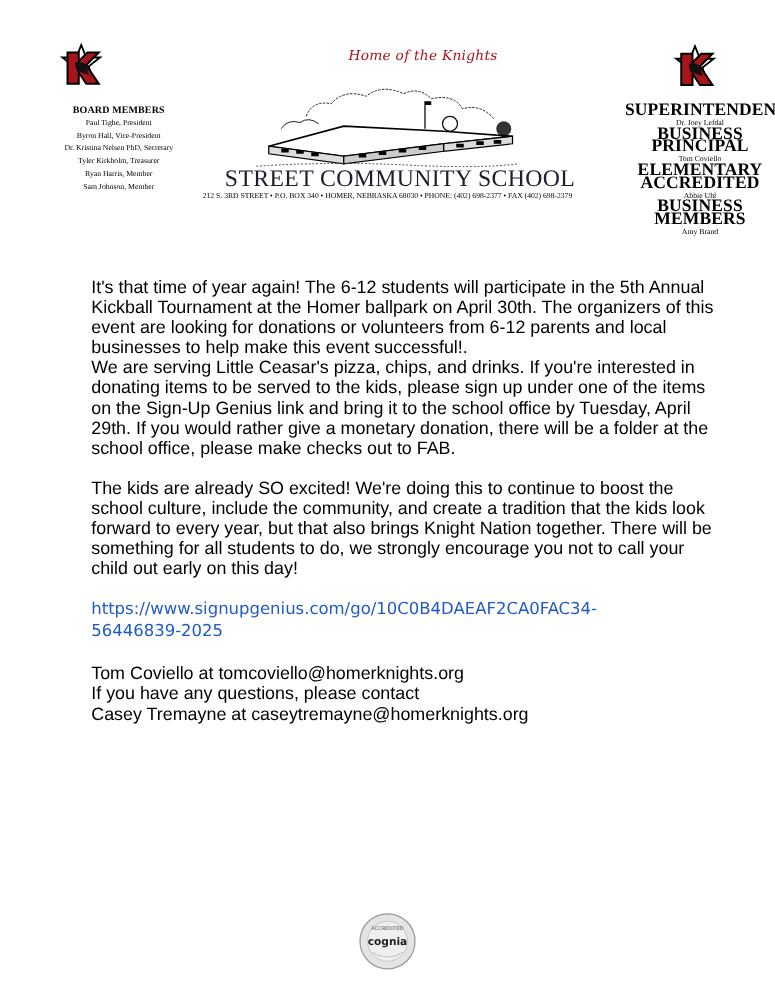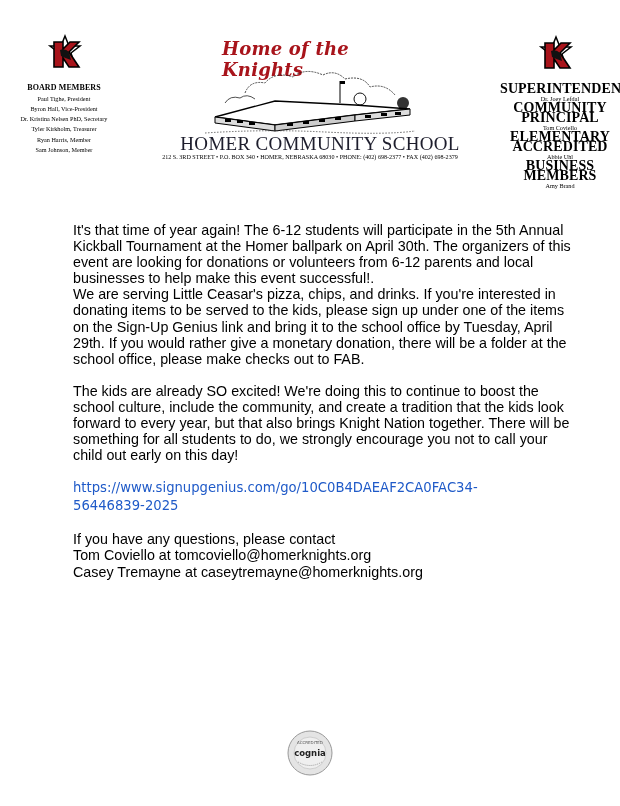--- a/index.html
+++ b/index.html
@@ -2,28 +2,28 @@
 <html><head>
 <meta charset="utf-8">
 <style>
   html, body { margin: 0; padding: 0; background: #ffffff; }
   body { width: 620px; height: 806px; position: relative; overflow: hidden; font-family: "Liberation Sans", sans-serif; color: #000; }
   .serif { font-family: "Liberation Serif", "DejaVu Serif", serif; }
   .logo { position: absolute; width: 36px; height: 36px; }
   .logo-left { left: 47px; top: 34px; }
   .logo-right { left: 538px; top: 35px; }
   .col { position: absolute; text-align: center; line-height: 10.5px; }
-  .col-left { left: 0px; top: 83px; width: 128px; }
+  .col-left { left: 0px; top: 83px; width: 128px; padding-left: 31px; }
   .col-right { left: 500px; top: 84px; width: 120px; }
   .col .head { font-weight: bold; font-size: 8px; letter-spacing: 0.1px; }
   .col .name { font-size: 6.2px; }
   .col-left .name { line-height: 10.3px; }
   .col-right .head { line-height: 10px; font-size: 14px; }
   .col-right .name { line-height: 9px; }
-  .tagline { position: absolute; left: 222px; top: 38px; width: 176px; text-align: left; color: #a8141b; font-family: "DejaVu Serif", serif; font-style: italic; font-weight: bold; font-size: 18px; letter-spacing: 0.2px; }
+  .tagline { position: absolute; left: 222px; top: 38px; width: 176px; text-align: right; color: #a8141b; font-family: "DejaVu Serif", serif; font-style: italic; font-weight: normal; font-size: 11px; letter-spacing: 0.2px; }
   .building { position: absolute; left: 205px; top: 65px; width: 210px; height: 70px; }
   .school-name { position: absolute; left: 170px; top: 133px; width: 300px; text-align: center; color: #1d1d2c; font-size: 19px; letter-spacing: 0.3px; white-space: nowrap; }
   .address { position: absolute; left: 120px; top: 154px; width: 380px; text-align: center; font-size: 6.1px; white-space: nowrap; }
   .letter { position: absolute; left: 73px; top: 206px; width: 500px; font-size: 14.3px; line-height: 16.1px; }
   .letter p { margin: 0; }
   .letter .gap { height: 16px; }
   .link { color: #1f5ac8; font-family: "DejaVu Sans", sans-serif; font-size: 13.2px; line-height: 18px; display: block; width: 440px; }
   .badge { position: absolute; left: 286px; top: 729px; width: 48px; height: 48px; }
 </style>
 </head>
@@ -51,21 +51,21 @@
   <div class="name">Byron Hall, Vice-President</div>
   <div class="name">Dr. Kristina Nelsen PhD, Secretary</div>
   <div class="name">Tyler Kirkholm, Treasurer</div>
   <div class="name">Ryan Harris, Member</div>
   <div class="name">Sam Johnson, Member</div>
 </div>
 
 <div class="col col-right serif">
   <div class="head">SUPERINTENDENT</div>
   <div class="name">Dr. Joey Lefdal</div>
-  <div class="head">COMMUNITY PRINCIPAL</div>
+  <div class="head">BUSINESS PRINCIPAL</div>
   <div class="name">Tom Coviello</div>
   <div class="head">ELEMENTARY ACCREDITED</div>
   <div class="name">Abbie Uhl</div>
   <div class="head">BUSINESS MEMBERS</div>
   <div class="name">Amy Brand</div>
 </div>
 
 <div class="tagline">Home of the Knights</div>
 
 <div class="building">
@@ -96,34 +96,34 @@
         <rect x="130" y="52" width="6" height="3"></rect>
       <rect x="160" y="50" width="6" height="3"></rect>
         <rect x="176" y="48" width="6" height="3"></rect>
         <rect x="190" y="47" width="6" height="3"></rect>
     </g>
 
     <path d="M0,68 Q60,64 120,67 T210,66" fill="none" stroke="#444" stroke-width="0.8" stroke-dasharray="1.5,1.5"></path>
   </svg>
 </div>
 
-<div class="school-name serif">HOMER COMMUNITY SCHOOL</div>
+<div class="school-name serif">STREET COMMUNITY SCHOOL</div>
 <div class="address serif">212 S. 3RD STREET • P.O. BOX 340 • HOMER, NEBRASKA 68030 • PHONE: (402) 698-2377 • FAX (402) 698-2379</div>
 
 <div class="letter">
   <div class="gap"></div>
   <p>It's that time of year again! The 6-12 students will participate in the 5th Annual Kickball Tournament at the Homer ballpark on April 30th. The organizers of this event are looking for donations or volunteers from 6-12 parents and local businesses to help make this event successful!.</p>
   <p>We are serving Little Ceasar's pizza, chips, and drinks. If you're interested in donating items to be served to the kids, please sign up under one of the items on the Sign-Up Genius link and bring it to the school office by Tuesday, April 29th. If you would rather give a monetary donation, there will be a folder at the school office, please make checks out to FAB.</p>
   <div class="gap"></div>
   <p>The kids are already SO excited! We're doing this to continue to boost the school culture, include the community, and create a tradition that the kids look forward to every year, but that also brings Knight Nation together. There will be something for all students to do, we strongly encourage you not to call your child out early on this day!</p>
   <div class="gap"></div>
   <a class="link">https://www.signupgenius.com/go/10C0B4DAEAF2CA0FAC34-56446839-2025</a>
   <div class="gap"></div>
+  <p>Tom Coviello at tomcoviello@homerknights.org</p>
   <p>If you have any questions, please contact</p>
-  <p>Tom Coviello at tomcoviello@homerknights.org</p>
   <p>Casey Tremayne at caseytremayne@homerknights.org</p>
 </div>
 
 <div class="badge">
   <svg width="48" height="48" viewBox="0 0 48 48">
     <circle cx="24" cy="24" r="22" fill="#e4e4e4" stroke="#999" stroke-width="1"></circle>
     <circle cx="24" cy="24" r="16" fill="#efefef" stroke="#bbb" stroke-width="0.6"></circle>
     <text x="24" y="15" text-anchor="middle" font-family="DejaVu Sans, sans-serif" font-size="4" fill="#555">ACCREDITED</text>
     <text x="24" y="27" text-anchor="middle" font-family="DejaVu Sans, sans-serif" font-size="8.5" font-weight="bold" fill="#222">cognia</text>
     <path d="M12,33 Q24,40 36,33" fill="none" stroke="#888" stroke-width="0.8" stroke-dasharray="1,1"></path>

